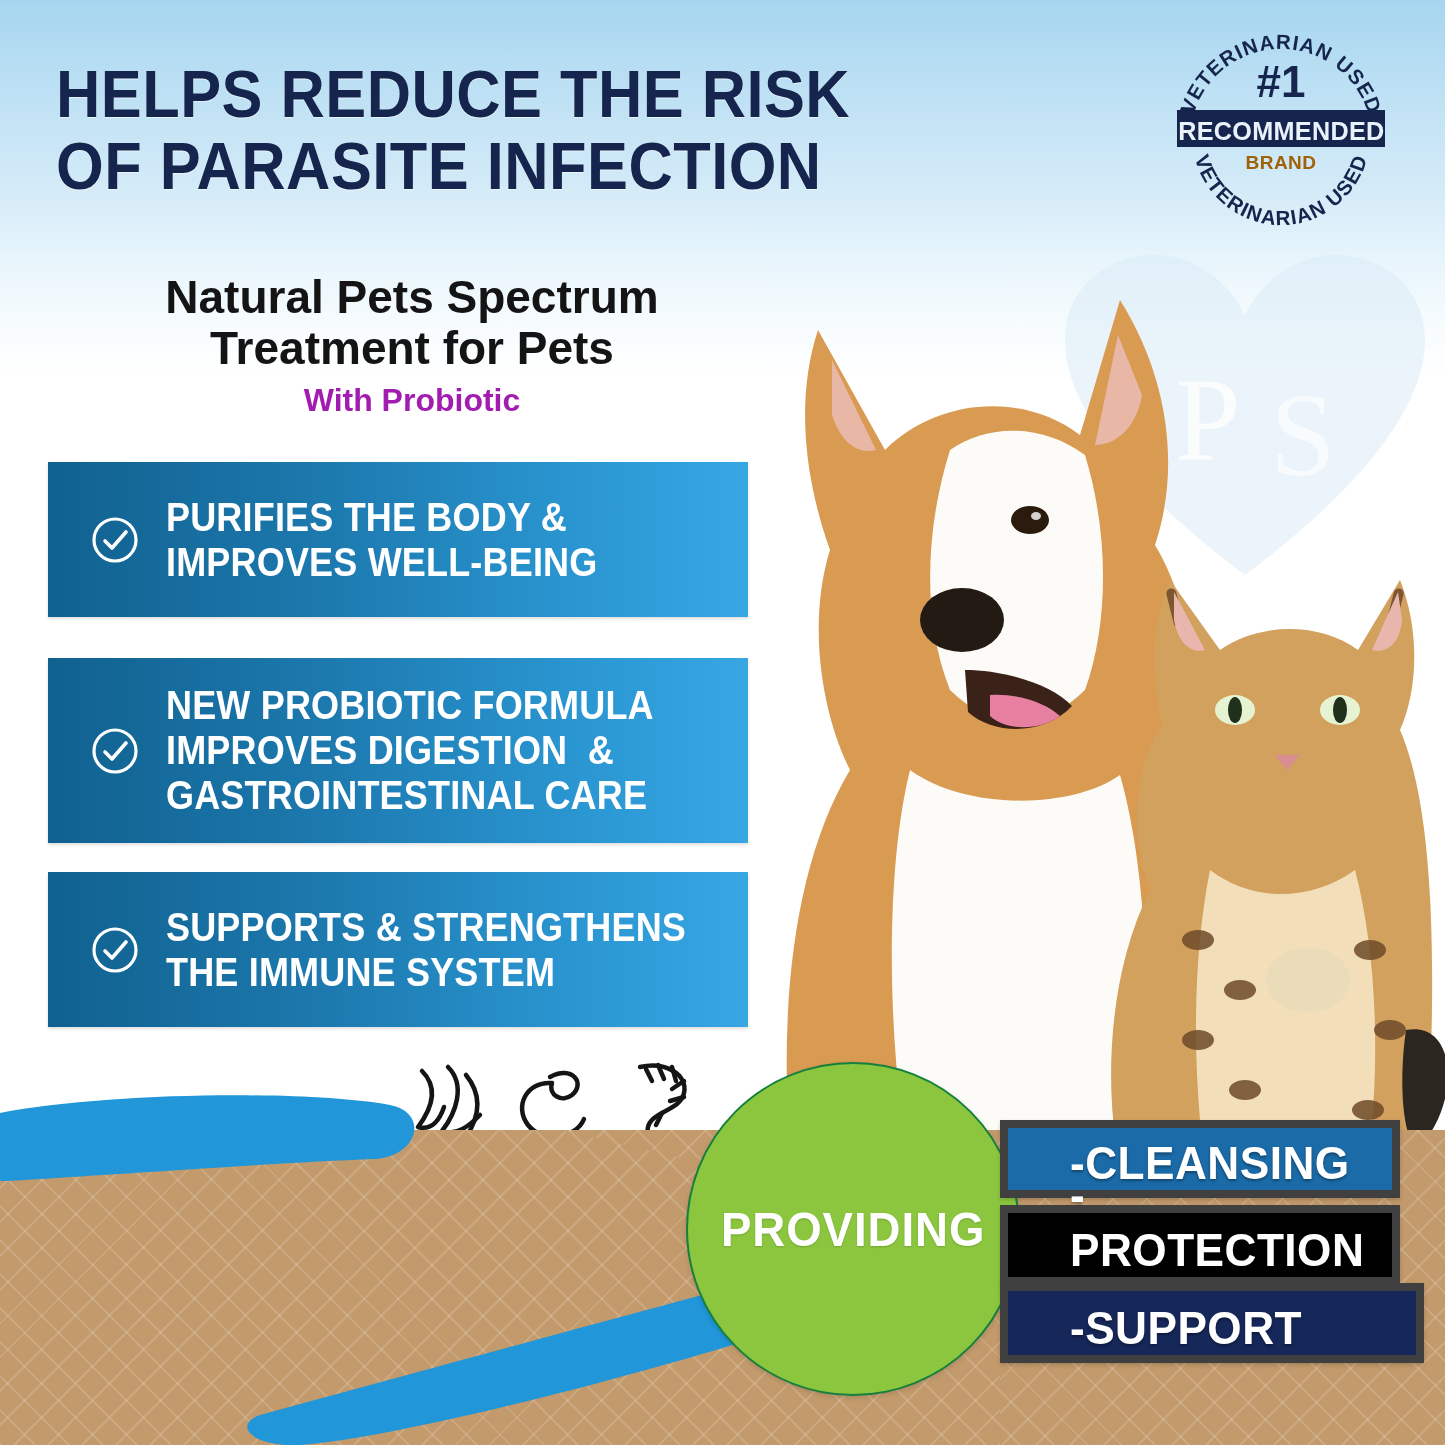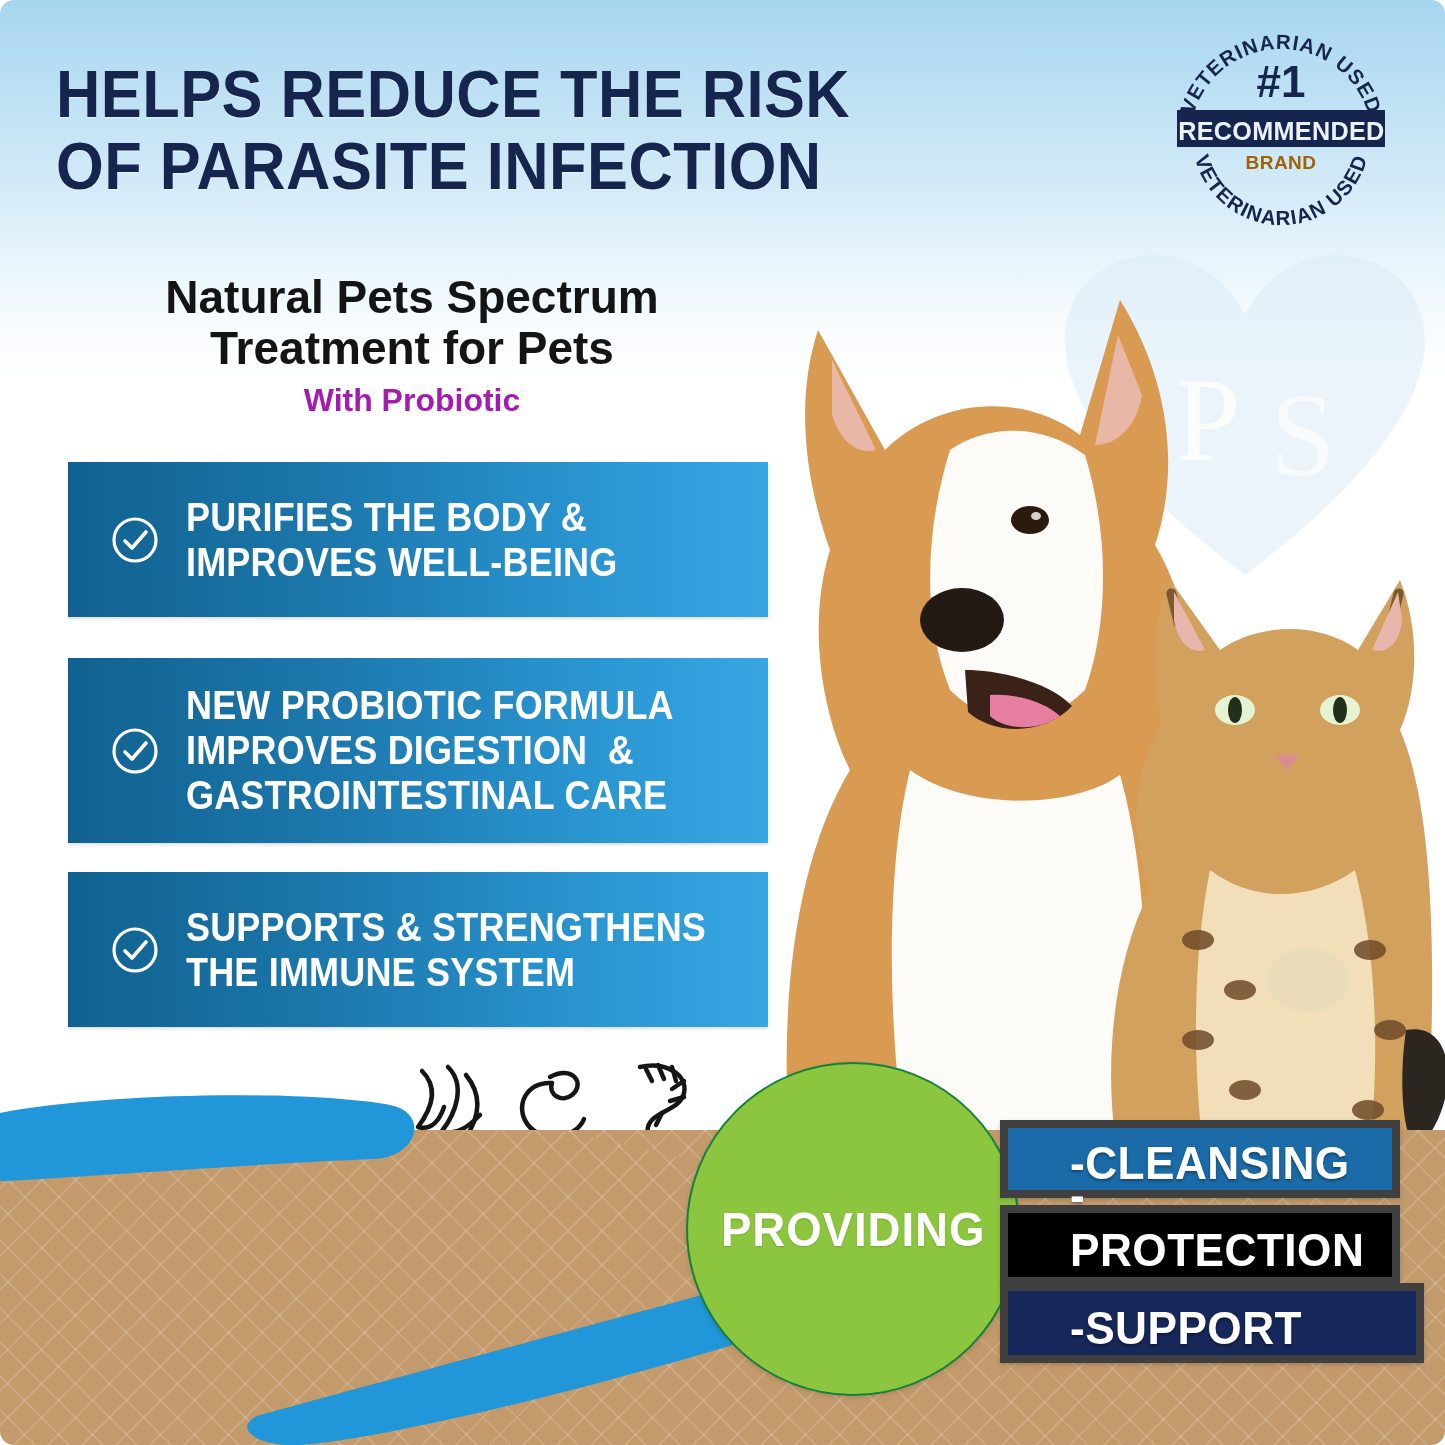--- a/index.html
+++ b/index.html
@@ -3,21 +3,20 @@
 <meta charset="utf-8">
 <style>
   html,body{margin:0;padding:0;background:#fff;}
   body{font-family:"Liberation Sans",sans-serif;}
 
   #canvas{
     position:relative;
     width:1445px;height:1445px;
     overflow:hidden;
     background:#ffffff;
-    border-radius:14px;
   }
 
   
   .bg-sky{
     position:absolute;left:0;top:0;width:1445px;height:1445px;
     background:linear-gradient(to bottom,
       #a6d6ef 0px,
       #bde0f4 90px,
       #d4ebf8 190px,
       #eaf6fc 270px,
@@ -95,21 +94,20 @@
     font-family:"Liberation Sans",sans-serif;
   }
 
   
   .features{position:absolute;left:0;top:0;width:1445px;height:1445px;}
   .fbar{
     position:absolute;left:48px;
     background:linear-gradient(to right,#10618f 0%,#1c78ad 38%,#2b98d4 78%,#37a6e2 100%);
     display:flex;align-items:center;
     box-shadow:0 2px 3px rgba(0,0,0,.13);
-    margin-left:20px;
   }
   .fbar .chk{
     flex:0 0 auto;margin-left:42px;margin-right:26px;width:50px;height:50px;
   }
   .fbar .ftext{
     color:#ffffff;font-weight:bold;
     font-family:"Liberation Sans",sans-serif;
     font-size:40px;line-height:45px;
     letter-spacing:.2px;
     transform:scaleX(.9);

